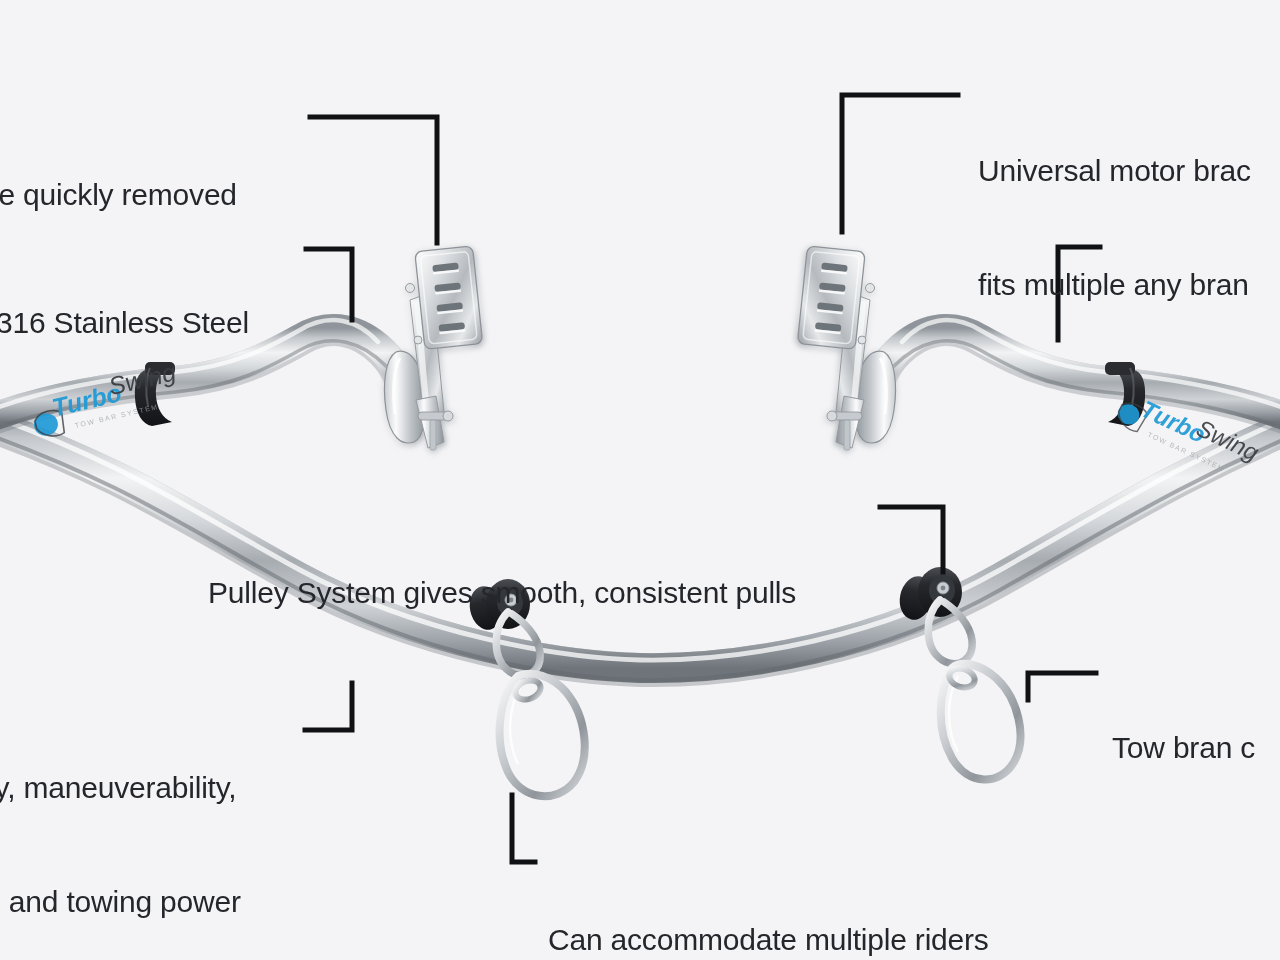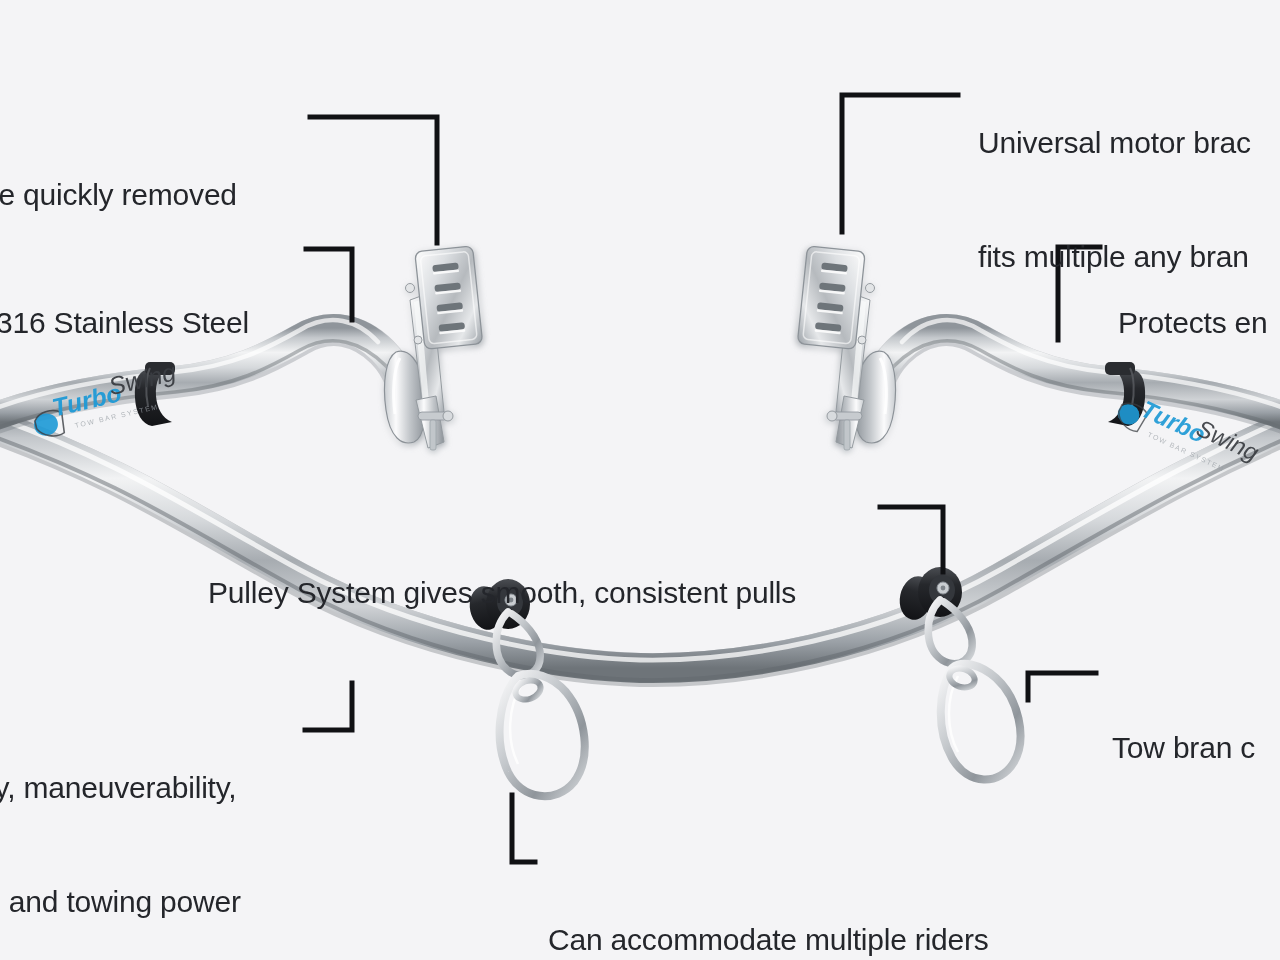--- a/index.html
+++ b/index.html
@@ -22,21 +22,21 @@
     position: absolute;
     color: #24262b;
     font-size: 30px;
     line-height: 38px;
     letter-spacing: -0.2px;
     white-space: pre;
   }
 
   .cl-removed      { left: -18px;  top: 100px; }
   .cl-steel        { left: -4px;   top: 228px; }
-  .cl-bracket      { left: 978px;  top: 48px; }
+  .cl-bracket      { left: 978px;  top: 76px; }
   .cl-protects     { left: 1118px; top: 228px; }
   .cl-pulley       { left: 208px;  top: 498px; }
   .cl-stability    { left: -20px;  top: 693px; }
   .cl-towropes     { left: 1112px; top: 653px; }
   .cl-riders       { left: 548px;  top: 845px; }
 </style>
 </head>
 <body>
 
 <div id="stage">
@@ -290,23 +290,20 @@
 
   <div class="callout cl-steel">
     <div>316 Stainless Steel</div>
   </div>
 
   <div class="callout cl-bracket">
     <div>Universal motor brac</div>
     <div>fits multiple any bran</div>
   </div>
 
-  <div class="callout cl-protects">
-    <div>Protects en</div>
-  </div>
 
   <div class="callout cl-pulley">
     <div>Pulley System gives smooth, consistent pulls</div>
   </div>
 
   <div class="callout cl-stability">
     <div>ity, maneuverability,</div>
     <div>y, and towing power</div>
   </div>
 

